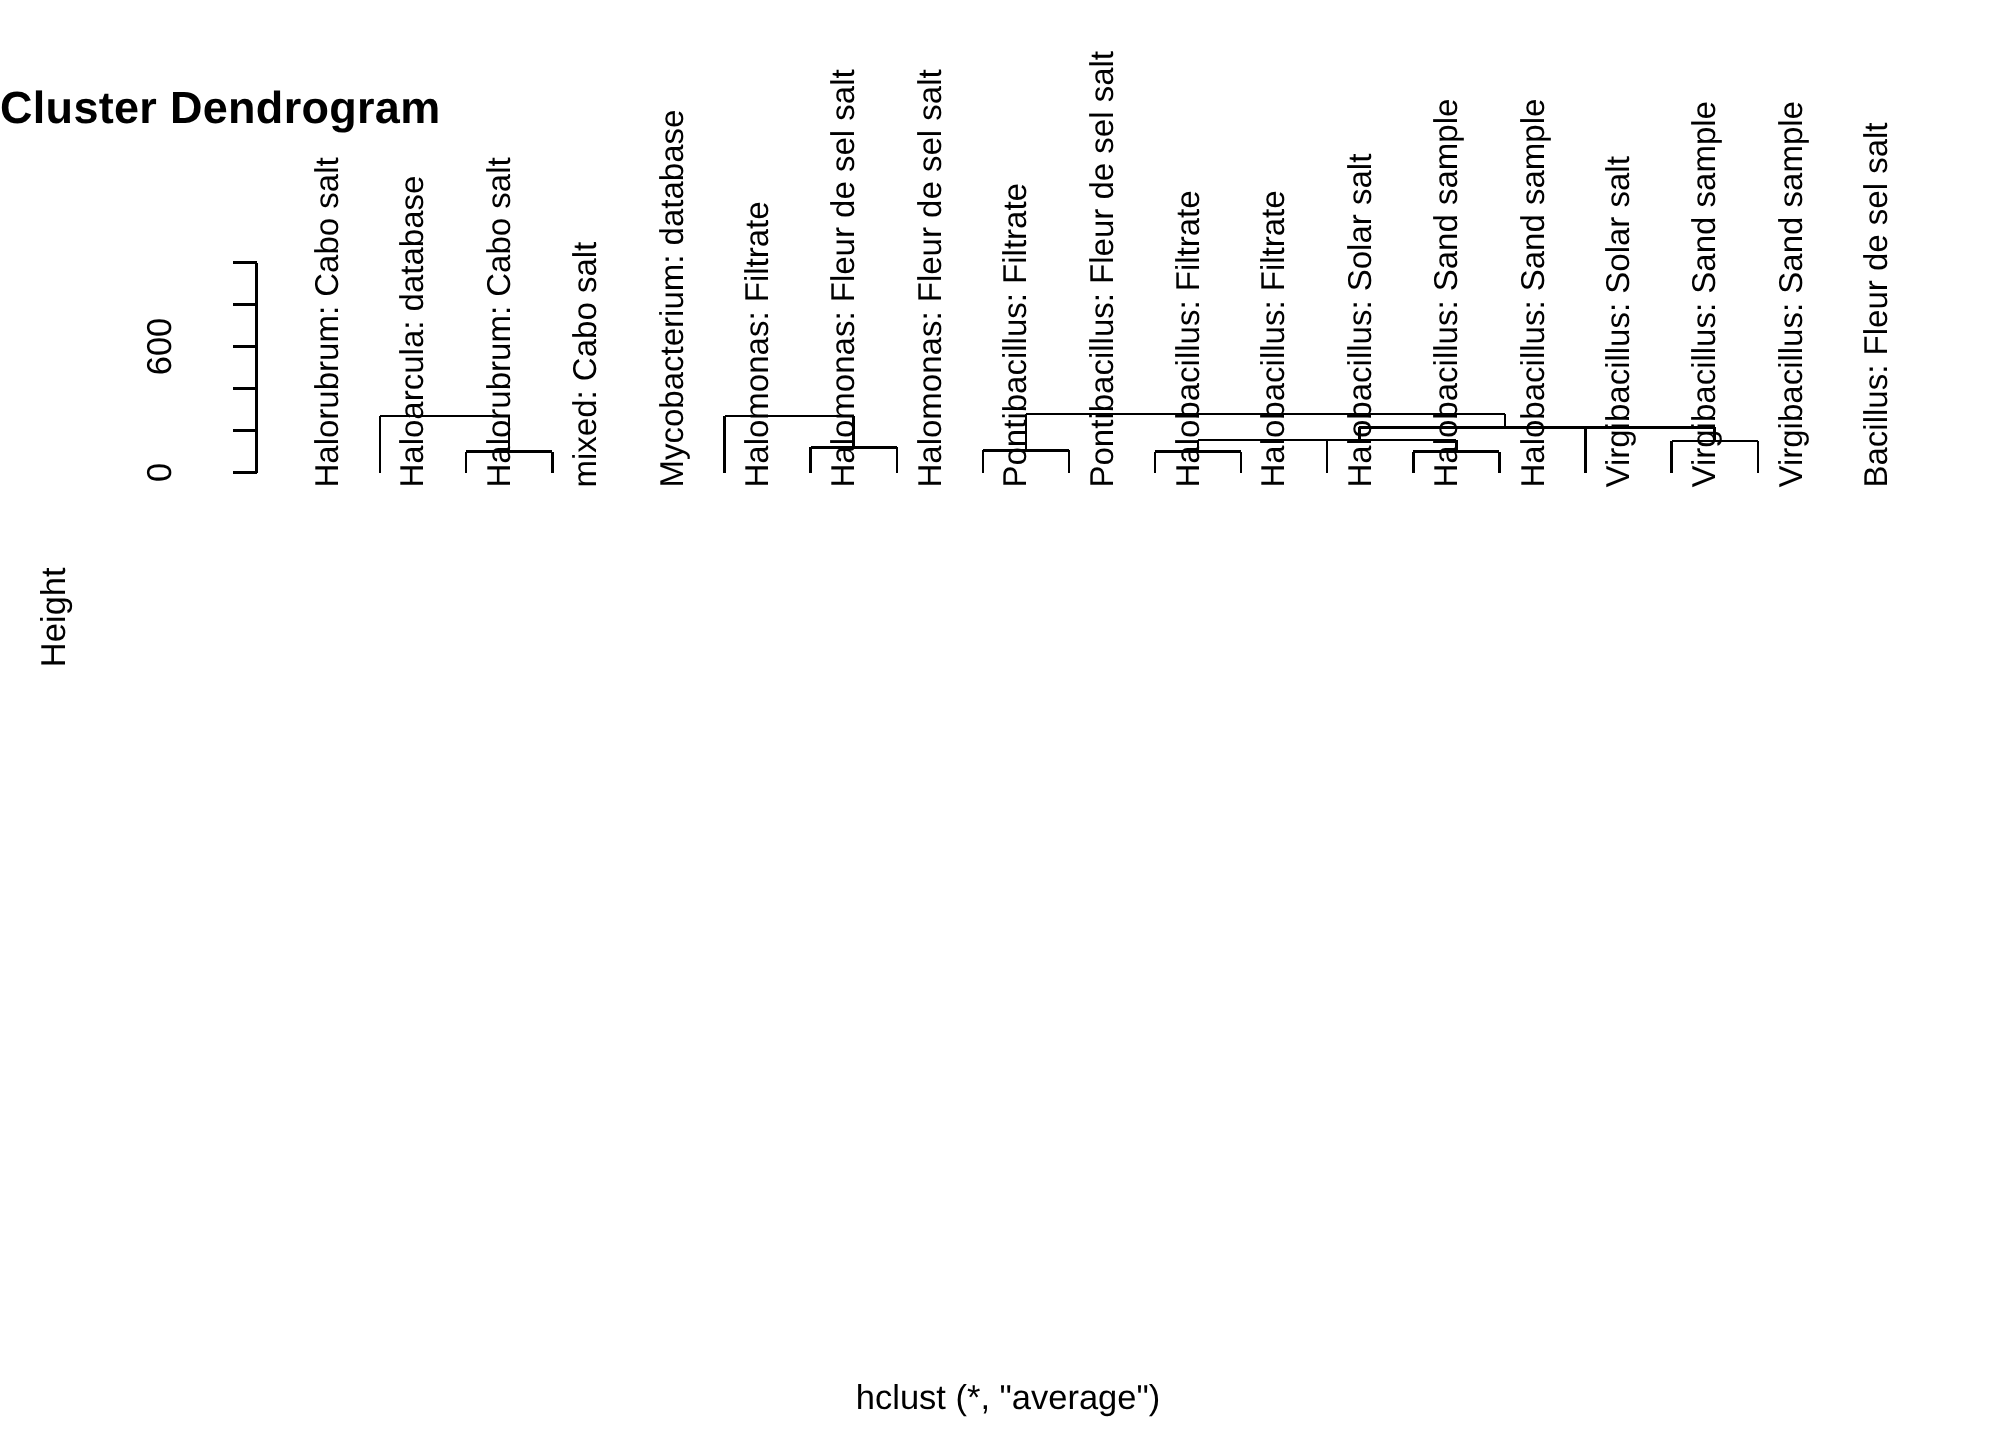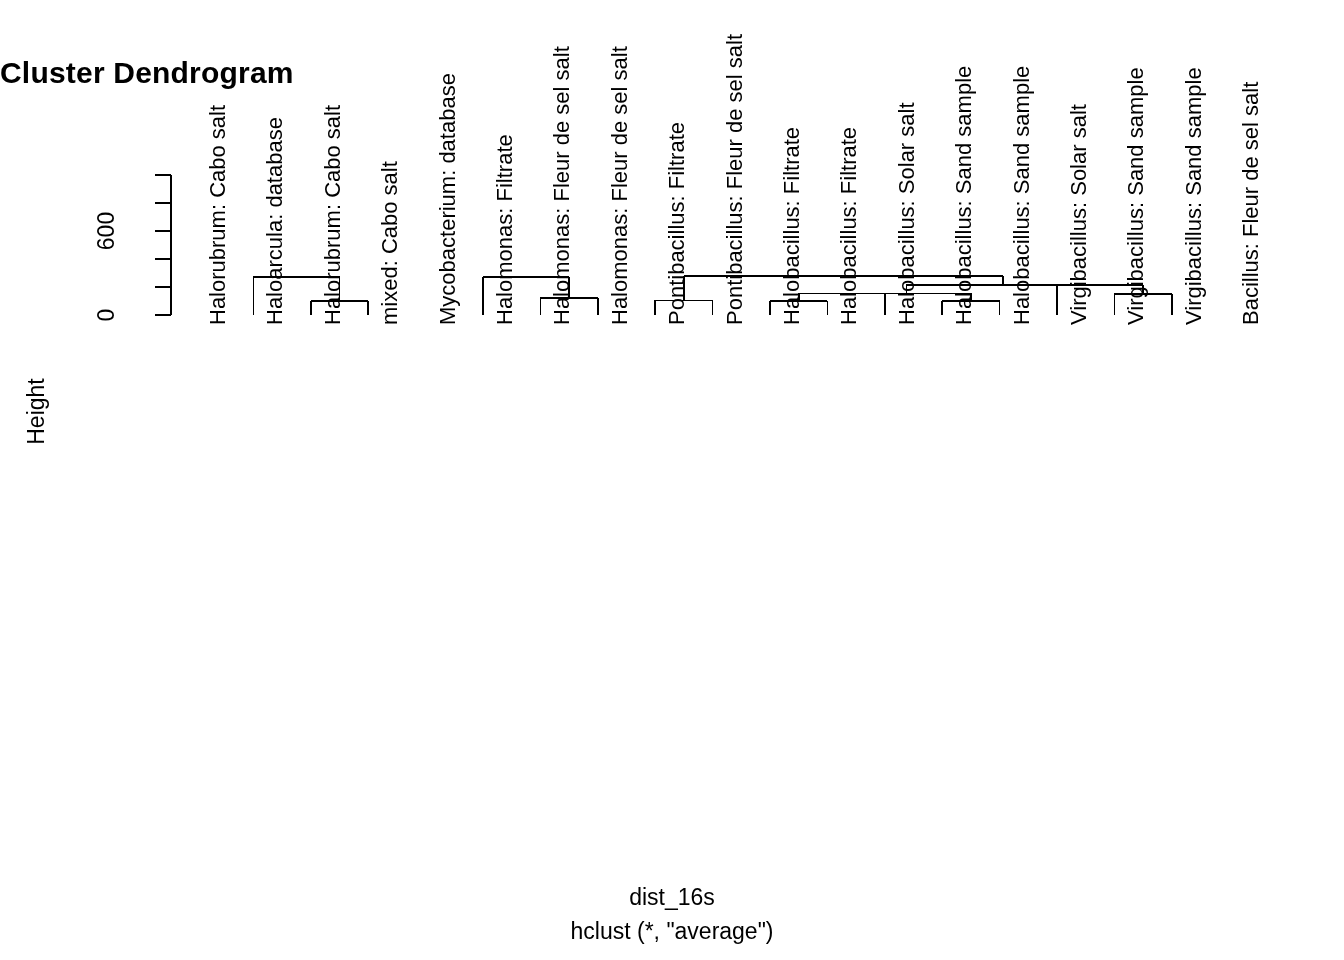--- a/index.html
+++ b/index.html
@@ -19,21 +19,20 @@
            transform-origin:left top;transform:rotate(-90deg);}
   svg{position:absolute;left:0;top:0;}
 </style>
 </head>
 <body>
 
 <div id="plot">
 
   <div class="ttl">Cluster Dendrogram</div>
   <div class="ylab">Height</div>
-  <div class="cap1">dist_16s</div>
   <div class="cap2">hclust (*, "average")</div>
 
   <svg id="canvas" width="1344" height="960" shape-rendering="crispEdges">
       <line x1="171" y1="315" x2="171" y2="175" stroke="#000000" stroke-width="2.2"></line>
       <line x1="155" y1="315" x2="171" y2="315" stroke="#000000" stroke-width="2.2"></line>
       <line x1="155" y1="287" x2="171" y2="287" stroke="#000000" stroke-width="2.2"></line>
       <line x1="155" y1="259" x2="171" y2="259" stroke="#000000" stroke-width="2.2"></line>
       <line x1="155" y1="231" x2="171" y2="231" stroke="#000000" stroke-width="2.2"></line>
       <line x1="155" y1="203" x2="171" y2="203" stroke="#000000" stroke-width="2.2"></line>
       <line x1="155" y1="175" x2="171" y2="175" stroke="#000000" stroke-width="2.2"></line>

